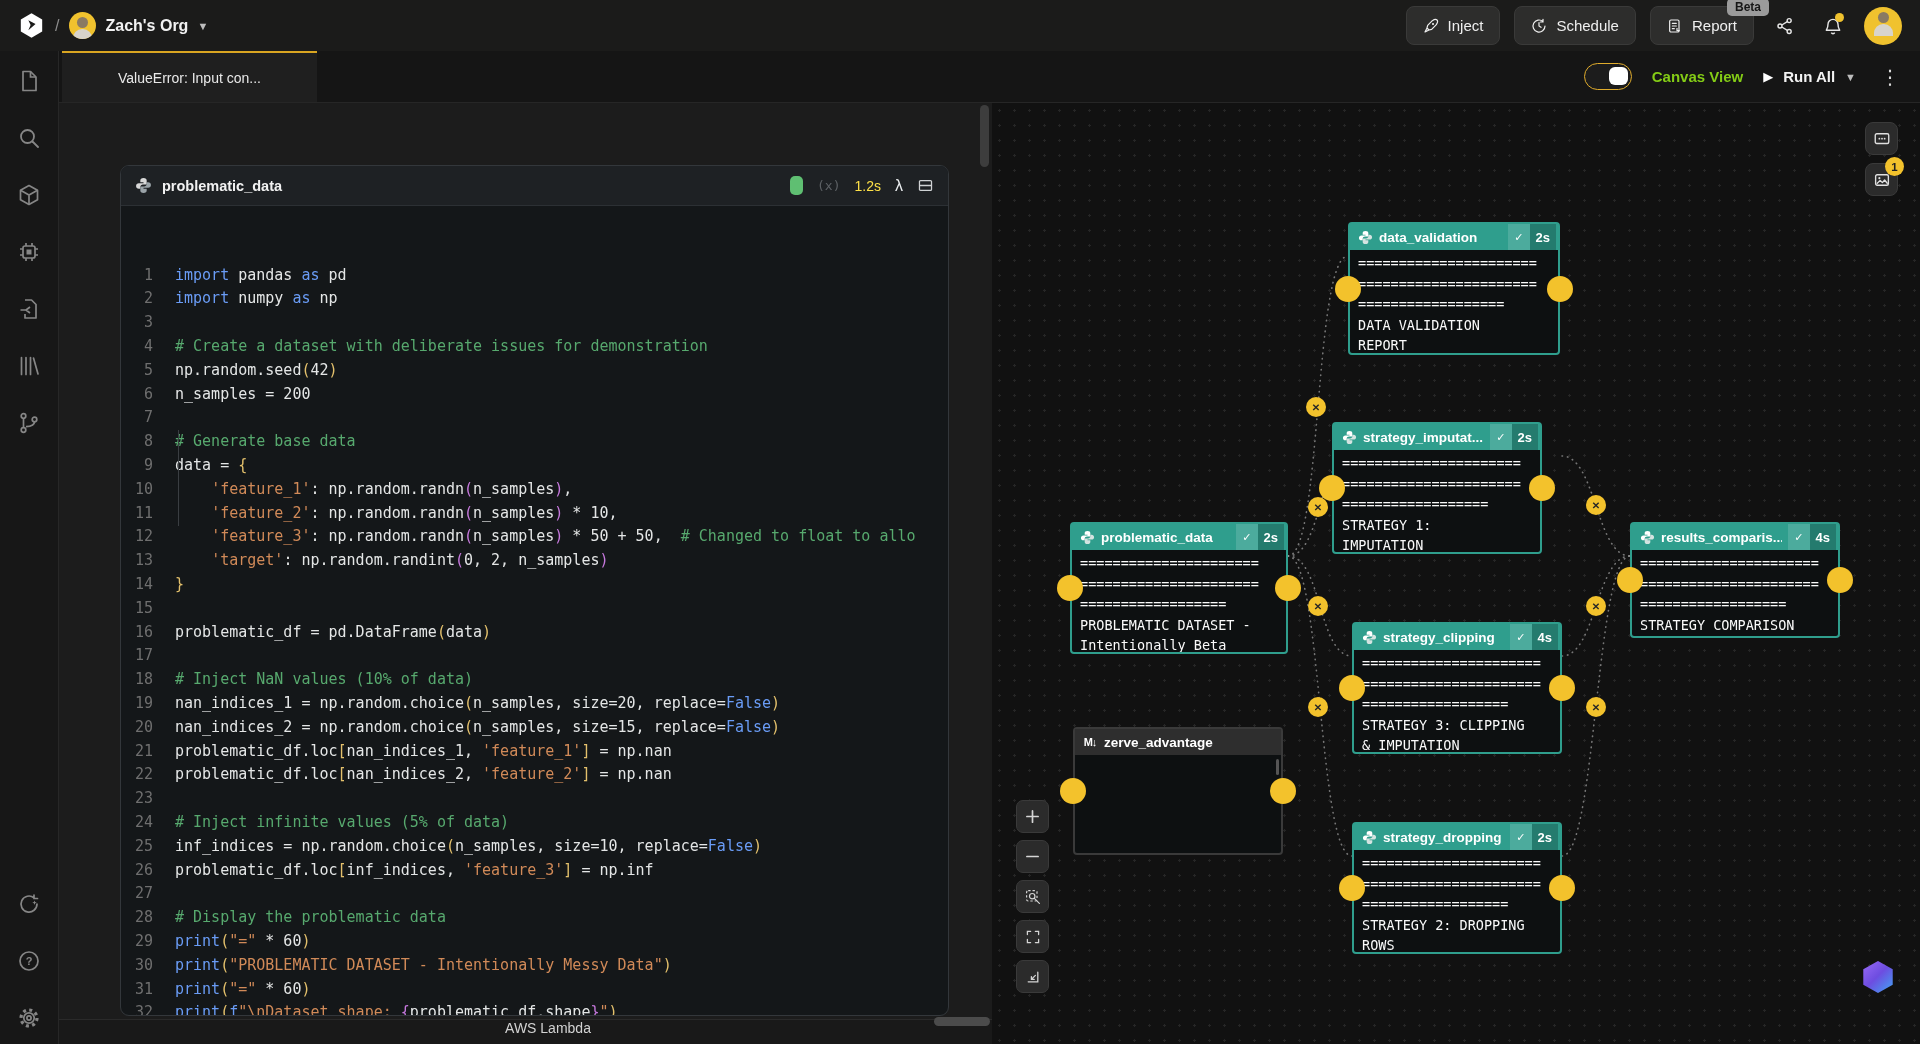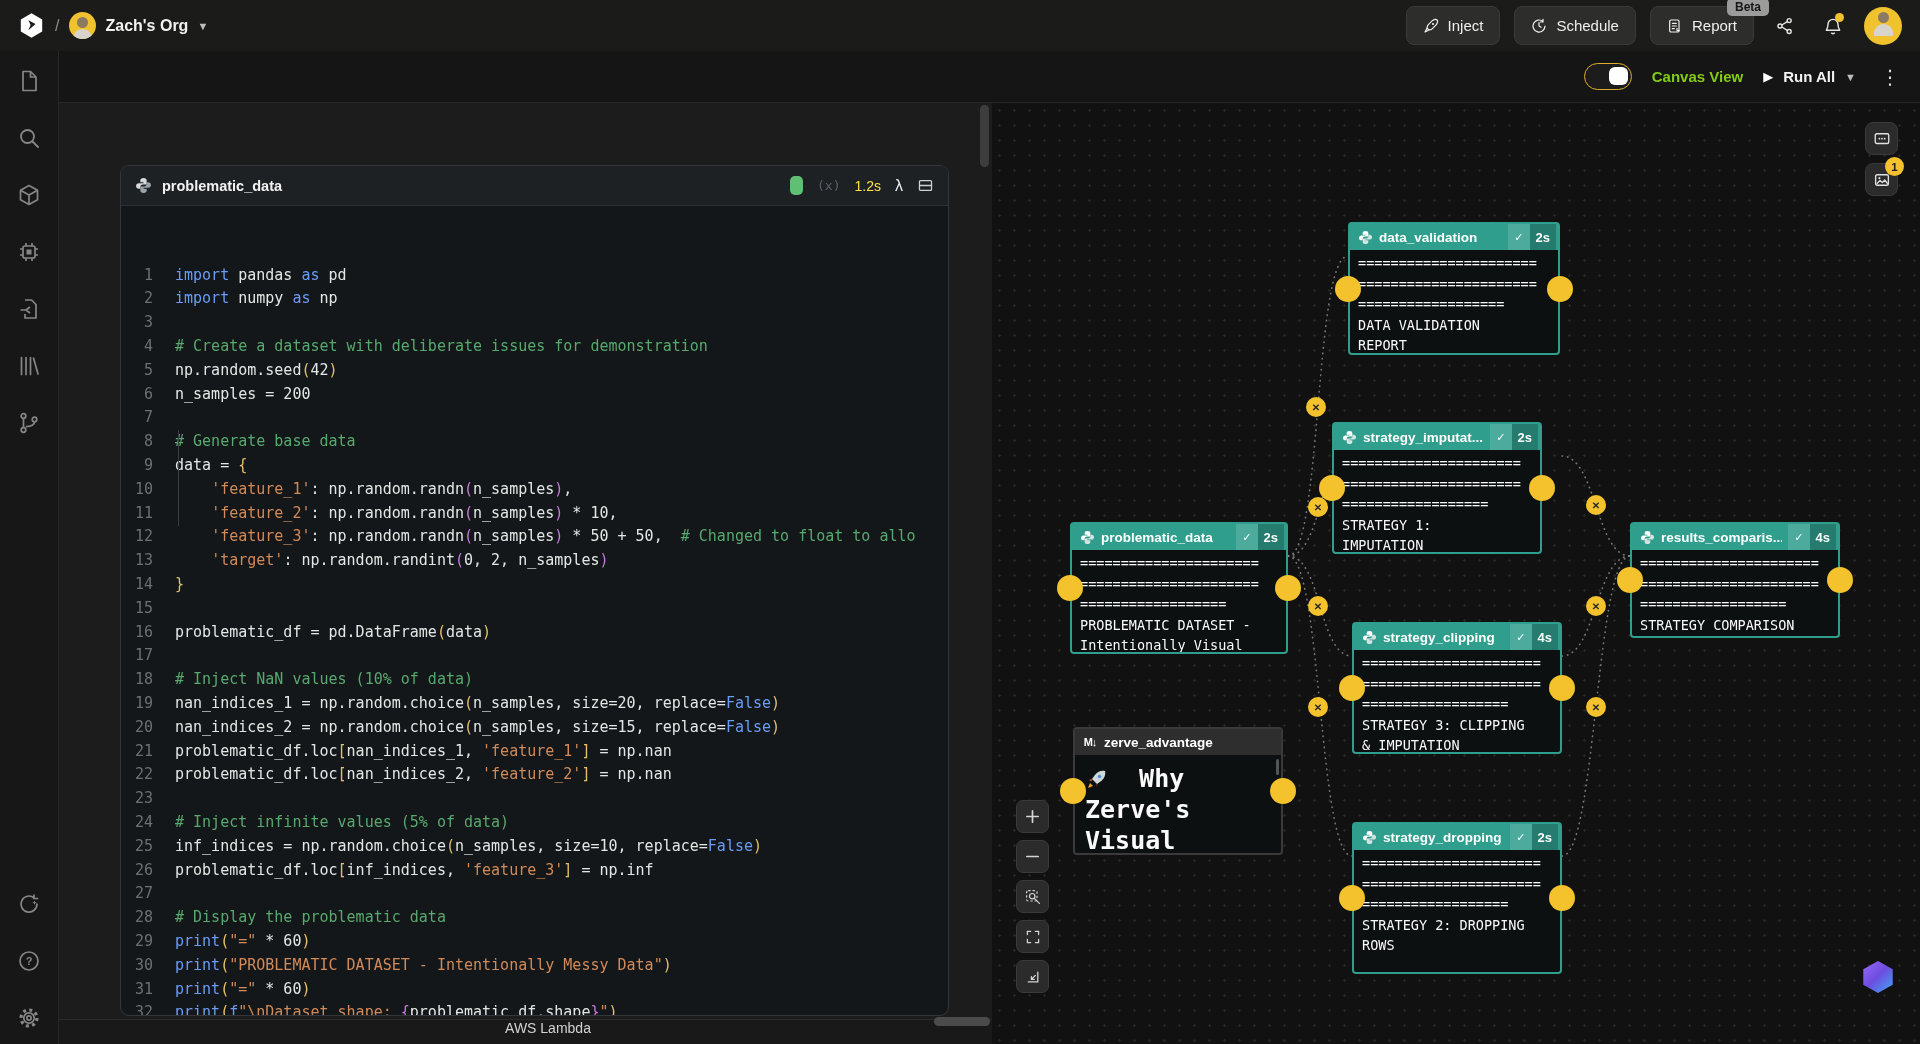--- a/index.html
+++ b/index.html
@@ -219,20 +219,23 @@
       <text x="12" y="16" text-anchor="middle" font-size="11" font-weight="bold" fill="#9a9a9a" font-family="Liberation Sans, sans-serif">?</text>
     </svg>
     <svg class="side-icon" viewBox="0 0 24 24">
       <circle cx="12" cy="12" r="8" fill="none" stroke="#9a9a9a" stroke-width="3.2" stroke-dasharray="3 3.28"></circle>
       <circle cx="12" cy="12" r="5.2" fill="none" stroke="#9a9a9a" stroke-width="1.7"></circle>
       <circle cx="12" cy="12" r="2.1" fill="none" stroke="#9a9a9a" stroke-width="1.7"></circle>
     </svg>
   </div>
 
   <div class="strip">
+    <div class="tab">
+      <span>ValueError: Input con...</span>
+    </div>
     <div class="strip-right">
       <div class="toggle">
           <span class="knob"></span>
         </div>
       <span class="toggle-label">Canvas View</span>
       <div class="run-all">
         <span class="play">▶</span>
         <span class="run-label">Run All</span>
         <span class="chev">▼</span>
       </div>
@@ -295,21 +298,21 @@
             <span class="node-badge">
               <span class="nb-check">✓</span>
               <span class="nb-time">2s</span>
             </span>
           </div>
           <div class="node-body">
             <div>======================</div>
             <div>======================</div>
             <div>==================</div>
             <div>PROBLEMATIC DATASET -</div>
-            <div>Intentionally Visual</div>
+            <div>Intentionally Beta</div>
           </div>
           <span class="port left"></span>
           <span class="port right"></span>
         </div>
         <div class="node" style="left: 356px; top: 87px; width: 212px; height: 133px;">
           <div class="node-header">
             <span class="node-icon">
               <svg width="15" height="15" viewBox="0 0 16 16">
                 <path d="M8 1C5.9 1 5 1.9 5 3.2V5h3v.8H3.6C2.1 5.8 1 6.8 1 8.4 1 10 2.1 11 3.6 11H5V9.3C5 7.9 6.1 7 7.5 7H11V3.2C11 1.9 10.1 1 8 1z" fill="#ffffff"></path>
                 <path d="M8 15c2.1 0 3-.9 3-2.2V11H8v-.8h4.4c1.5 0 2.6-1 2.6-2.6C15 6 13.9 5 12.4 5H11v1.7C11 8.1 9.9 9 8.5 9H5v3.8C5 14.1 5.9 15 8 15z" fill="#d3e3e0"></path>
@@ -372,21 +375,21 @@
           <div class="node-body">
             <div>======================</div>
             <div>======================</div>
             <div>==================</div>
             <div>STRATEGY 3: CLIPPING</div>
             <div>&amp; IMPUTATION</div>
           </div>
           <span class="port left"></span>
           <span class="port right"></span>
         </div>
-        <div class="node" style="left: 360px; top: 687px; width: 210px; height: 152px;">
+        <div class="node" style="left: 360px; top: 687px; width: 210px; height: 132px;">
           <div class="node-header">
             <span class="node-icon">
               <svg width="15" height="15" viewBox="0 0 16 16">
                 <path d="M8 1C5.9 1 5 1.9 5 3.2V5h3v.8H3.6C2.1 5.8 1 6.8 1 8.4 1 10 2.1 11 3.6 11H5V9.3C5 7.9 6.1 7 7.5 7H11V3.2C11 1.9 10.1 1 8 1z" fill="#ffffff"></path>
                 <path d="M8 15c2.1 0 3-.9 3-2.2V11H8v-.8h4.4c1.5 0 2.6-1 2.6-2.6C15 6 13.9 5 12.4 5H11v1.7C11 8.1 9.9 9 8.5 9H5v3.8C5 14.1 5.9 15 8 15z" fill="#d3e3e0"></path>
               </svg>
             </span>
             <span class="node-title">strategy_dropping</span>
             <span class="node-badge">
               <span class="nb-check">✓</span>
@@ -424,31 +427,20 @@
             <div>STRATEGY COMPARISON</div>
             <div>SUMMARY</div>
           </div>
           <span class="port left"></span>
           <span class="port right"></span>
         </div>
         <div class="node md" style="left: 81px; top: 592px; width: 210px; height: 128px;">
           <div class="node-header">
             <span class="node-icon">M↓</span>
             <span class="node-title">zerve_advantage</span>
-          </div>
-          <div class="node-body big">
-            <div><svg width="24" height="24" viewBox="0 0 24 24" style="vertical-align:-4px">
-                <path d="M20 4c-4-1-8 1-10.5 4.5L7 12l5 5 3.5-2.5C19 12 21 8 20 4z" fill="#cfd8dc"></path>
-                <circle cx="14.5" cy="9.5" r="1.8" fill="#4a90d9"></circle>
-                <path d="M7 12l-3 1 2.5 1.5z" fill="#e05252"></path>
-                <path d="M12 17l-1 3 1.5-2.5z" fill="#e05252"></path>
-                <path d="M5 16l-2 5 5-2z" fill="#f0a030"></path>
-              </svg><span>  Why</span></div>
-            <div>Zerve's</div>
-            <div>Visual</div>
           </div>
           <span class="port left"></span>
           <span class="port right"></span>
           <span class="md-scrollbar"></span>
         </div>
         <div class="edge-handle" style="left: 314px; top: 294px;">✕</div>
         <div class="edge-handle" style="left: 316px; top: 394px;">✕</div>
         <div class="edge-handle" style="left: 316px; top: 493px;">✕</div>
         <div class="edge-handle" style="left: 316px; top: 594px;">✕</div>
         <div class="edge-handle" style="left: 594px; top: 392px;">✕</div>

